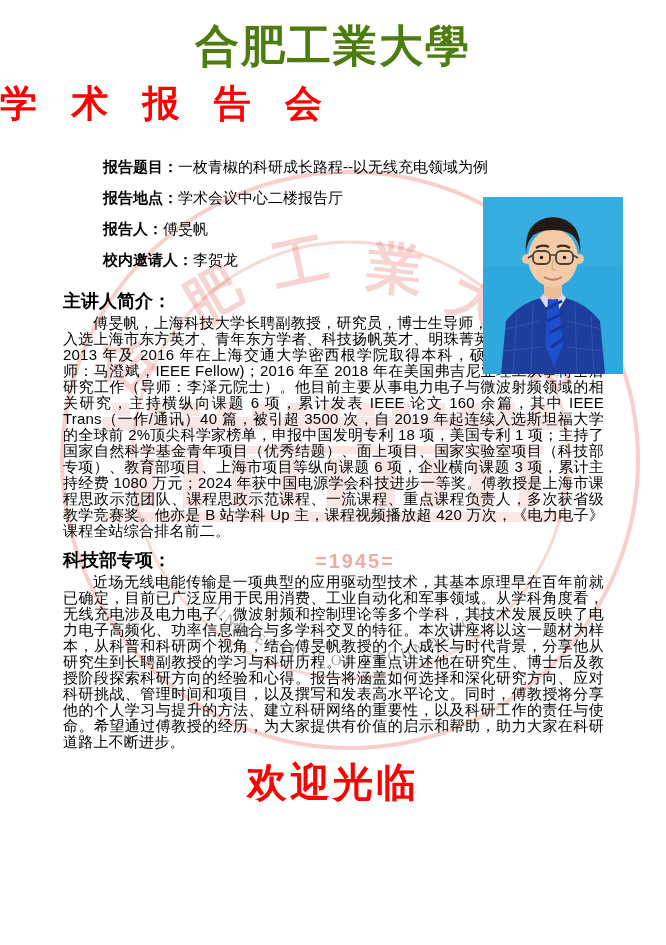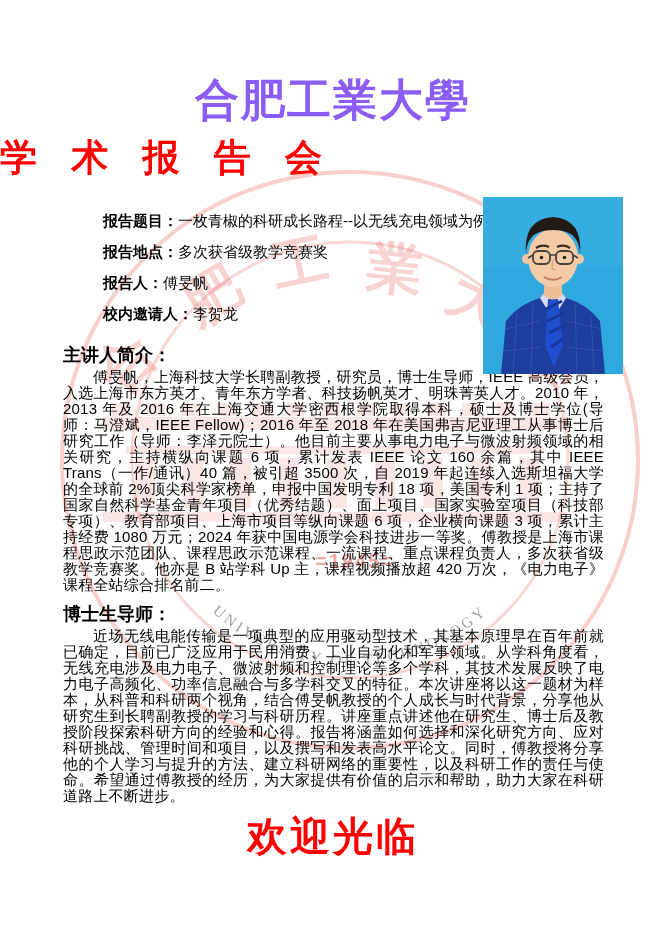--- a/index.html
+++ b/index.html
@@ -1,21 +1,21 @@
 <!DOCTYPE html>
 <html><head>
 <meta charset="utf-8">
 <style>
   html,body{margin:0;padding:0;background:#ffffff;}
   body{width:666px;height:945px;font-family:"Liberation Sans",sans-serif;color:#000;}
   .page{position:relative;width:666px;height:945px;overflow:hidden;background:#fff;}
   .watermark{position:absolute;left:0;top:0;width:666px;height:945px;z-index:0;pointer-events:none;}
   .content{position:relative;z-index:1;}
-  .uni-logo{padding-top:76px;text-align:center;font-family:"Liberation Serif",serif;
-            font-weight:bold;font-size:44px;letter-spacing:2px;line-height:1.15;color:#8b5cf6;}
+  .uni-logo{padding-top:22px;text-align:center;font-family:"Liberation Serif",serif;
+            font-weight:bold;font-size:44px;letter-spacing:2px;line-height:1.15;color:#4d7c0f;}
   .event-title{margin:9px 0 0;text-align:left;color:#fe0000;font-size:37px;font-weight:bold;
             letter-spacing:12px;line-height:1.2;}
   .info-block{margin:25px 62px 0 63px;}
   .info-row{font-size:15px;line-height:31px;white-space:nowrap;margin-left:40px;}
   .info-label{font-weight:bold;}
   .section{margin:0 62px 0 63px;}
   .section-heading{font-size:18px;font-weight:bold;margin:16px 0 4px;line-height:20px;}
   .section-heading.second{margin-top:11px;}
   .para{margin:0;font-size:15px;line-height:16px;text-align:justify;text-indent:2em;
         letter-spacing:0.2px;}
@@ -111,35 +111,35 @@
 
   <div class="content">
     <div class="uni-logo">合肥工業大學</div>
     <h1 class="event-title">学 术 报 告 会</h1>
 
     <div class="info-block">
       <div class="info-row">
         <span class="info-label">报告题目：</span><span>一枚青椒的科研成长路程--以无线充电领域为例</span>
       </div>
       <div class="info-row">
-        <span class="info-label">报告地点：</span><span>多次获省级教学竞赛奖</span>
+        <span class="info-label">报告地点：</span><span>学术会议中心二楼报告厅</span>
       </div>
       <div class="info-row">
         <span class="info-label">报告人：</span><span>傅旻帆</span>
       </div>
       <div class="info-row">
         <span class="info-label">校内邀请人：</span><span>李贺龙</span>
       </div>
     </div>
 
     <div class="section">
       <div class="section-heading">主讲人简介：</div>
       <p class="para">傅旻帆，上海科技大学长聘副教授，研究员，博士生导师，IEEE 高级会员，入选上海市东方英才、青年东方学者、科技扬帆英才、明珠菁英人才。2010 年，2013 年及 2016 年在上海交通大学密西根学院取得本科，硕士及博士学位(导师：马澄斌，IEEE Fellow)；2016 年至 2018 年在美国弗吉尼亚理工从事博士后研究工作（导师：李泽元院士）。他目前主要从事电力电子与微波射频领域的相关研究，主持横纵向课题 6 项，累计发表 IEEE 论文 160 余篇，其中 IEEE Trans（一作/通讯）40 篇，被引超 3500 次，自 2019 年起连续入选斯坦福大学的全球前 2%顶尖科学家榜单，申报中国发明专利 18 项，美国专利 1 项；主持了国家自然科学基金青年项目（优秀结题）、面上项目、国家实验室项目（科技部专项）、教育部项目、上海市项目等纵向课题 6 项，企业横向课题 3 项，累计主持经费 1080 万元；2024 年获中国电源学会科技进步一等奖。傅教授是上海市课程思政示范团队、课程思政示范课程、一流课程、重点课程负责人，多次获省级教学竞赛奖。他亦是 B 站学科 Up 主，课程视频播放超 420 万次，《电力电子》课程全站综合排名前二。</p>
     </div>
 
     <div class="section">
-      <div class="section-heading second">博士生导师：</div>
+      <div class="section-heading second">科技部专项：</div>
       <p class="para">近场无线电能传输是一项典型的应用驱动型技术，其基本原理早在百年前就已确定，目前已广泛应用于民用消费、工业自动化和军事领域。从学科角度看，无线充电涉及电力电子、微波射频和控制理论等多个学科，其技术发展反映了电力电子高频化、功率信息融合与多学科交叉的特征。本次讲座将以这一题材为样本，从科普和科研两个视角，结合傅旻帆教授的个人成长与时代背景，分享他从研究生到长聘副教授的学习与科研历程。讲座重点讲述他在研究生、博士后及教授阶段探索科研方向的经验和心得。报告将涵盖如何选择和深化研究方向、应对科研挑战、管理时间和项目，以及撰写和发表高水平论文。同时，傅教授将分享他的个人学习与提升的方法、建立科研网络的重要性，以及科研工作的责任与使命。希望通过傅教授的经历，为大家提供有价值的启示和帮助，助力大家在科研道路上不断进步。</p>
     </div>
 
     <div class="welcome">欢迎光临</div>
   </div>
 </div>
 
 </body></html>

